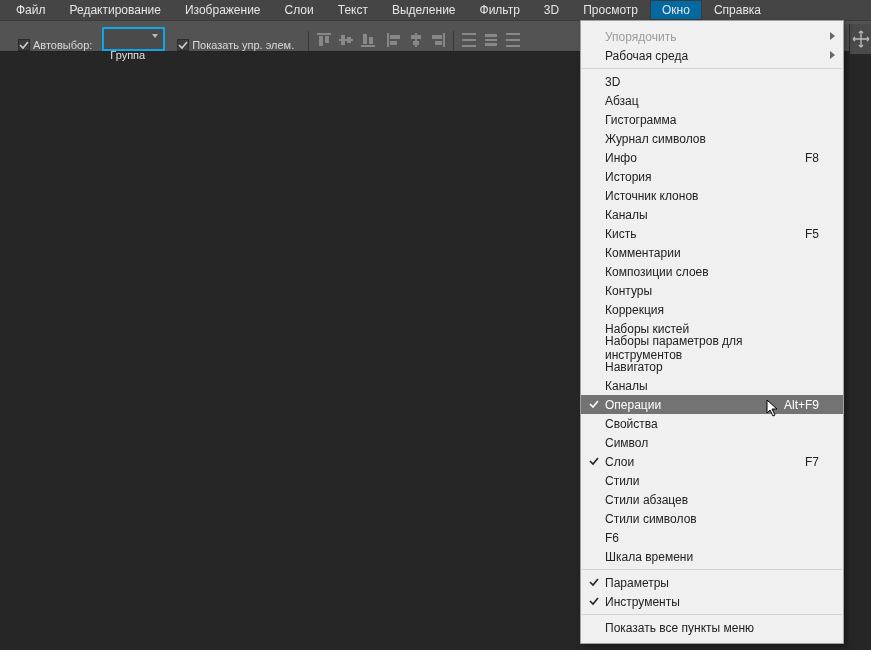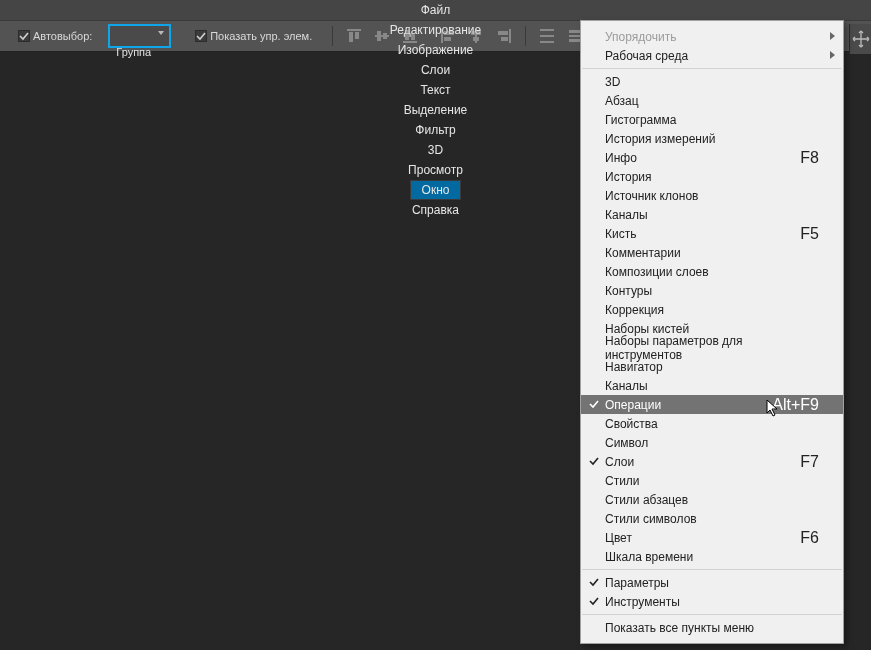--- a/index.html
+++ b/index.html
@@ -3,48 +3,46 @@
 <meta charset="utf-8">
 <style>
   * { margin: 0; padding: 0; box-sizing: border-box; font-family: "Segoe UI", Tahoma, sans-serif; }
   body { width: 871px; height: 650px; background: #262626; overflow: hidden; position: relative; }
   
   
   .menubar {
     height: 20px;
     background: #454545;
     display: flex;
-    align-items: center;
+    align-items: flex-start;
     padding: 0 4px;
     font-size: 12px;
     color: #e6e6e6;
-    flex-direction: column;
   }
   .menubar .menu-item {
     padding: 2px 11px;
     cursor: pointer;
     border: 1px solid transparent;
   }
   .menubar .menu-item.active {
     background: #0369a1;
     border: 1px solid #3a3a3a;
   }
   
   
   .optionsbar {
     height: 32px;
     background: #535353;
     border-top: 1px solid #3a3a3a;
     border-bottom: 1px solid #222;
     display: flex;
-    align-items: center;
+    align-items: flex-end;
     padding: 0 10px 0 18px;
     font-size: 11px;
     color: #d9d9d9;
-    gap: 6px;
   }
   .optionsbar .checkbox {
     width: 12px; height: 12px;
     border: 1px solid #2c2c2c;
     background: #3b3b3b;
     display: inline-flex;
     align-items: center;
     justify-content: center;
     margin-right: 3px;
   }
@@ -113,21 +111,21 @@
     padding: 0 24px 0 24px;
     position: relative;
     cursor: default;
   }
   .popup .pop-item.highlight {
     background: #737373;
     color: #fff;
   }
   .popup .pop-item.disabled { color: #9b9b9b; }
   .popup .pop-item .label { flex: 1; }
-  .popup .pop-item .shortcut { color: inherit; font-size: 16px; }
+  .popup .pop-item .shortcut { color: inherit; font-size: 12px; }
   .popup .pop-item .submenu-arrow {
     position: absolute; right: 8px; top: 5px;
     border-top: 4px solid transparent;
     border-bottom: 4px solid transparent;
     border-left: 5px solid #666;
   }
   .popup .pop-item .check {
     position: absolute; left: 7px; top: 3px;
     width: 12px; height: 12px;
   }
@@ -275,21 +273,21 @@
     <div class="pop-item">
       <span class="label">3D</span>
     </div>
     <div class="pop-item">
       <span class="label">Абзац</span>
     </div>
     <div class="pop-item">
       <span class="label">Гистограмма</span>
     </div>
     <div class="pop-item">
-      <span class="label">История измерений</span>
+      <span class="label">Журнал символов</span>
     </div>
     <div class="pop-item">
       <span class="label">Инфо</span>
       <span class="shortcut">F8</span>
     </div>
     <div class="pop-item">
       <span class="label">История</span>
     </div>
     <div class="pop-item">
       <span class="label">Источник клонов</span>
@@ -348,21 +346,20 @@
     <div class="pop-item">
       <span class="label">Стили</span>
     </div>
     <div class="pop-item">
       <span class="label">Стили абзацев</span>
     </div>
     <div class="pop-item">
       <span class="label">Стили символов</span>
     </div>
     <div class="pop-item">
-      <span class="label">Цвет</span>
       <span class="shortcut">F6</span>
     </div>
     <div class="pop-item">
       <span class="label">Шкала времени</span>
     </div>
     <hr>
     <div class="pop-item">
       <span class="check"><svg viewBox="0 0 12 12">
           <path d="M2 6 L5 9 L10 3" stroke="#222" stroke-width="1.6" fill="none"></path>
         </svg></span>

